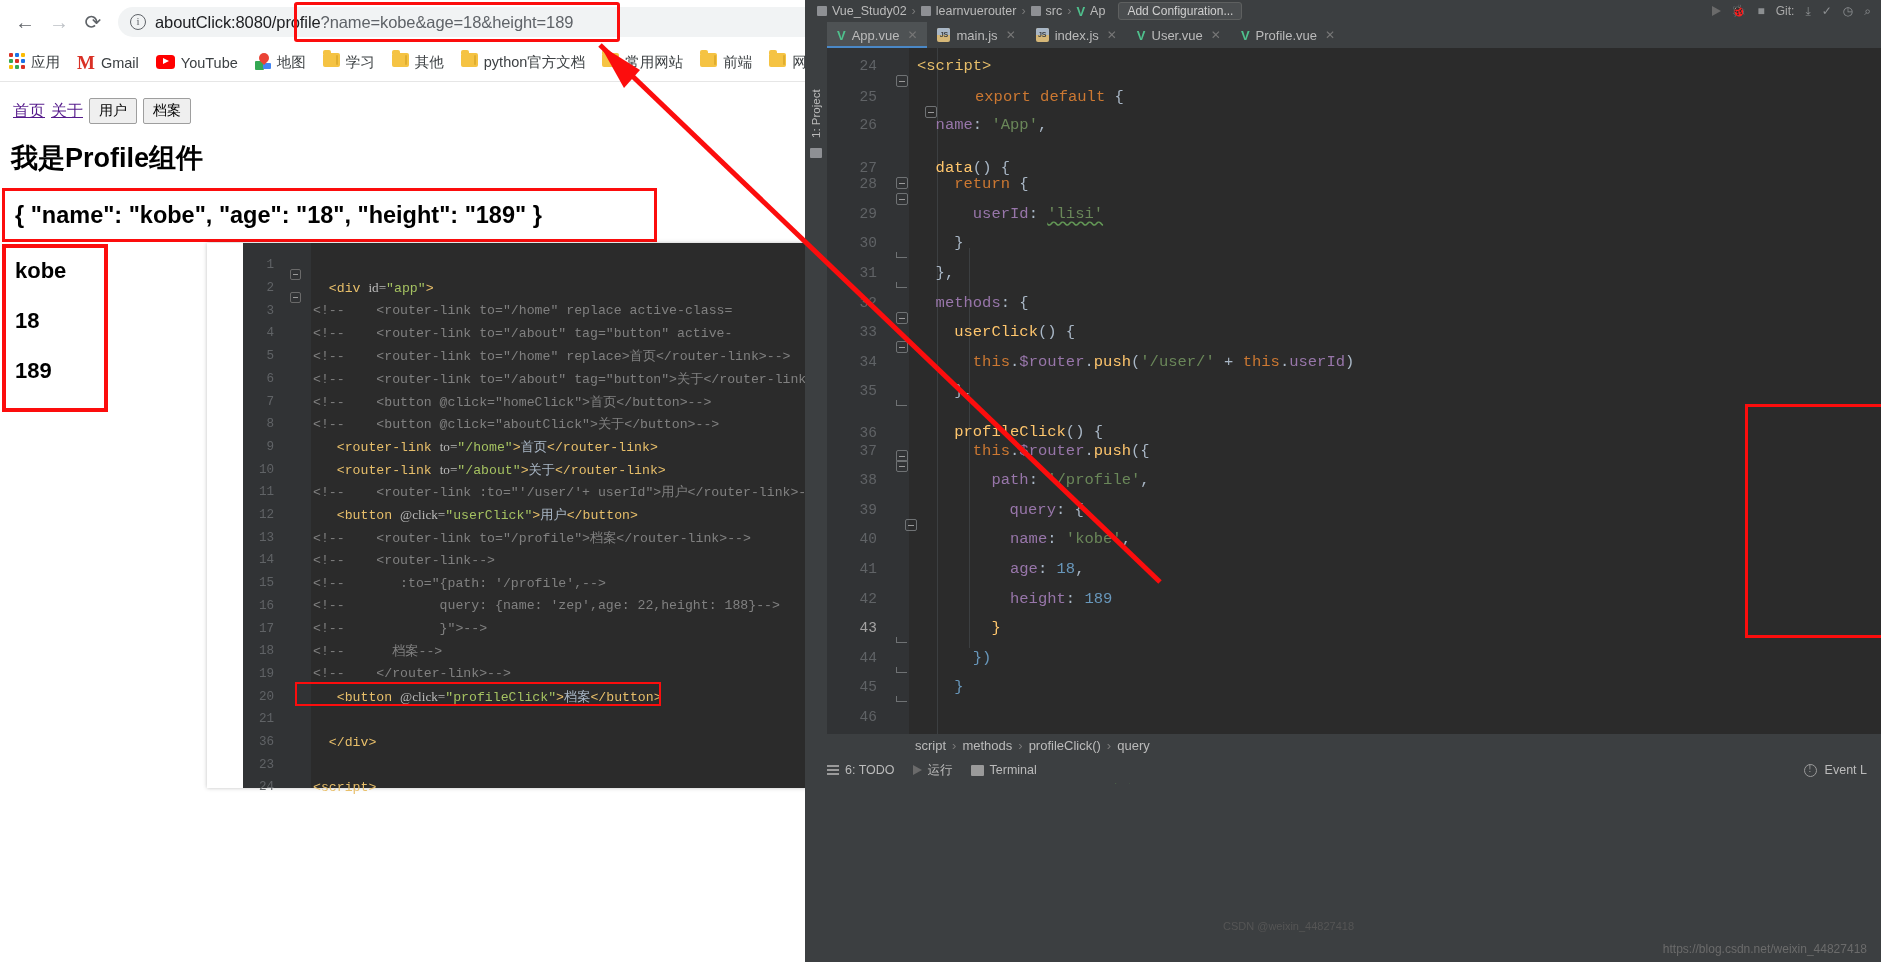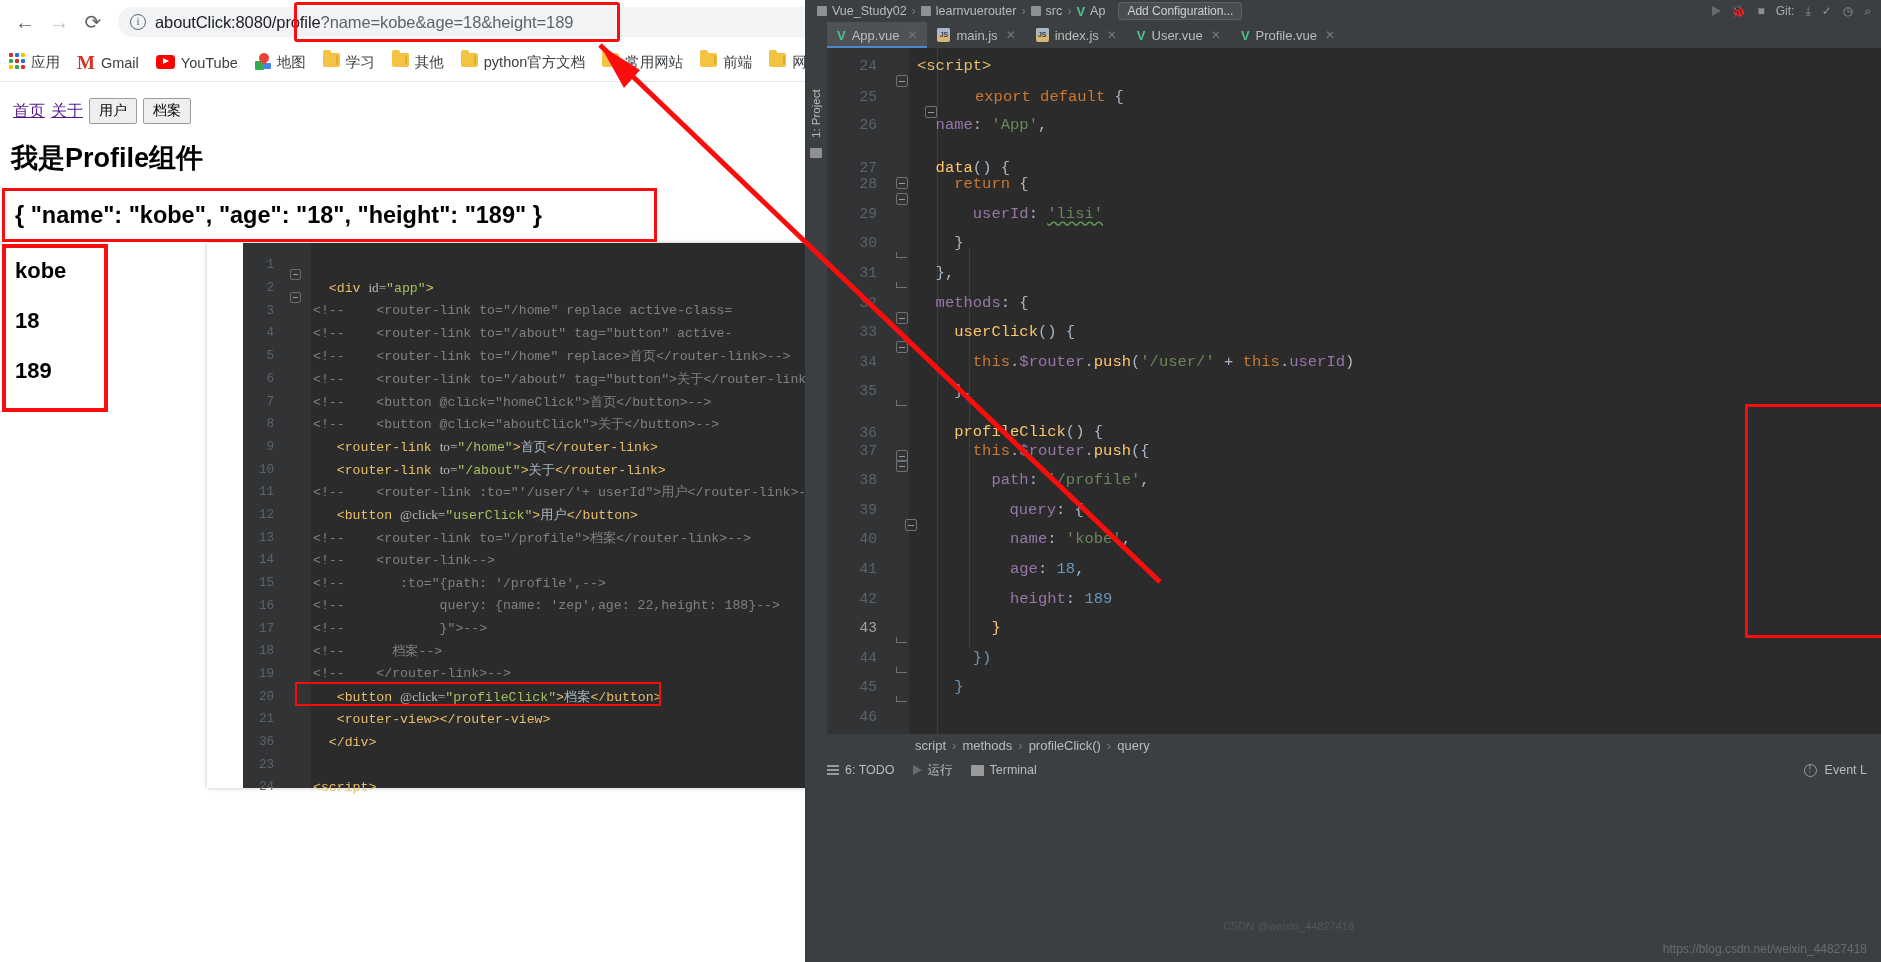--- a/index.html
+++ b/index.html
@@ -278,21 +278,21 @@
           <div class="cline" style="top: 238px;"><span class="no">11</span><span class="fold"></span><span class="code"><span class="cm">&lt;!--    &lt;router-link :to="'/user/'+ userId"&gt;用户&lt;/router-link&gt;--&gt;</span></span></div>
           <div class="cline" style="top: 260.7px;"><span class="no">12</span><span class="fold"></span><span class="code">   <span class="tag">&lt;button</span> <span class="att">@click=</span><span class="str">"userClick"</span><span class="tag">&gt;</span><span class="cjk">用户</span><span class="tag">&lt;/button&gt;</span></span></div>
           <div class="cline" style="top: 283.4px;"><span class="no">13</span><span class="fold"></span><span class="code"><span class="cm">&lt;!--    &lt;router-link to="/profile"&gt;档案&lt;/router-link&gt;--&gt;</span></span></div>
           <div class="cline" style="top: 306.1px;"><span class="no">14</span><span class="fold"></span><span class="code"><span class="cm">&lt;!--    &lt;router-link--&gt;</span></span></div>
           <div class="cline" style="top: 328.8px;"><span class="no">15</span><span class="fold"></span><span class="code"><span class="cm">&lt;!--       :to="{path: '/profile',--&gt;</span></span></div>
           <div class="cline" style="top: 351.5px;"><span class="no">16</span><span class="fold"></span><span class="code"><span class="cm">&lt;!--            query: {name: 'zep',age: 22,height: 188}--&gt;</span></span></div>
           <div class="cline" style="top: 374.2px;"><span class="no">17</span><span class="fold"></span><span class="code"><span class="cm">&lt;!--            }"&gt;--&gt;</span></span></div>
           <div class="cline" style="top: 396.9px;"><span class="no">18</span><span class="fold"></span><span class="code"><span class="cm">&lt;!--      档案--&gt;</span></span></div>
           <div class="cline" style="top: 419.6px;"><span class="no">19</span><span class="fold"></span><span class="code"><span class="cm">&lt;!--    &lt;/router-link&gt;--&gt;</span></span></div>
           <div class="cline" style="top: 442.3px;"><span class="no">20</span><span class="fold"></span><span class="code">   <span class="tag">&lt;button</span> <span class="att">@click=</span><span class="str">"profileClick"</span><span class="tag">&gt;</span><span class="cjk">档案</span><span class="tag">&lt;/button&gt;</span></span></div>
-          <div class="cline" style="top: 465px;"><span class="no">21</span><span class="fold"></span><span class="code">   <span class="tag">&lt;router-view&gt;&lt;/router-view&gt;</span></span></div>
+          <div class="cline" style="top: 465px;"><span class="no">21</span><span class="fold"></span></div>
           <div class="cline" style="top: 487.7px;"><span class="no">36</span><span class="fold"></span><span class="code">  <span class="tag">&lt;/div&gt;</span></span></div>
           <div class="cline" style="top: 510.4px;"><span class="no">23</span><span class="fold"></span></div>
           <div class="cline" style="top: 533.1px;"><span class="no">24</span><span class="fold"></span><span class="code"><span class="tag">&lt;script&gt;</span></span></div>
         </div>
       <div class="scroll"></div>
       <div class="hl20"></div>
     </div>
   </div>
 
   <div class="ide">

